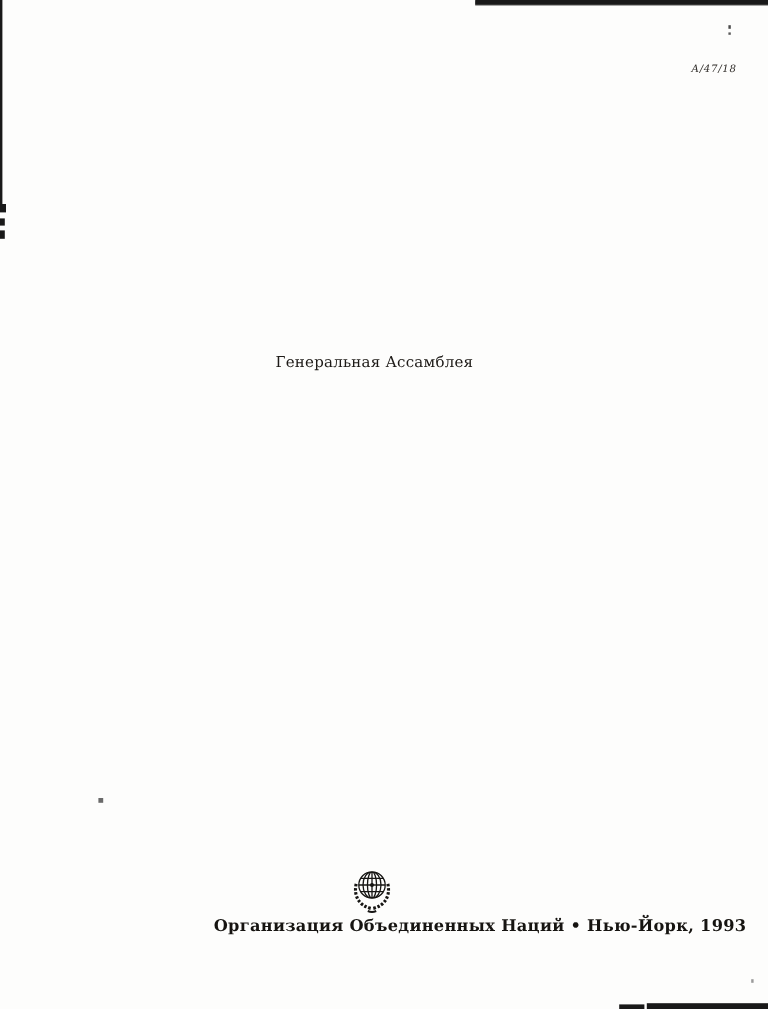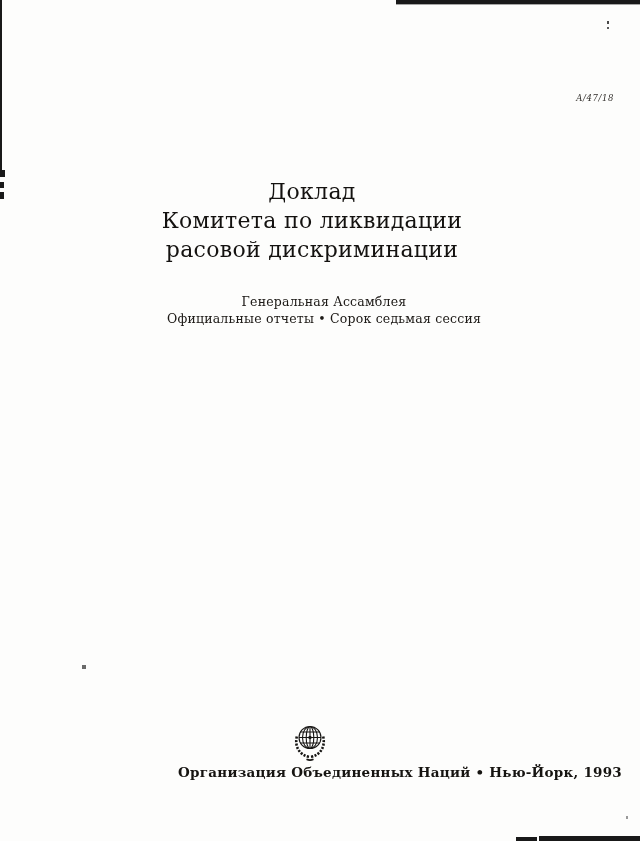--- a/index.html
+++ b/index.html
@@ -34,21 +34,20 @@
   .artifact-speck-2   { left: 626px; top: 816px; width: 2px;  height: 3px; background:#9a9a9a; }
 
   
   .doc-symbol {
     position: absolute;
     top: 53px; right: 26px;
     font-size: 8.5px;
     letter-spacing: 0.6px;
     color: #33302d;
     font-style: italic;
-    margin-top: 40px;
   }
 
   
   .title-block {
     position: absolute;
     left: 0; top: 177px;
     width: 624px;            
     text-align: center;
     font-size: 22px;
     line-height: 29px;
@@ -60,21 +59,20 @@
   
   .subtitle-block {
     position: absolute;
     left: 0; top: 293px;
     width: 624px;
     text-align: center;
     font-size: 12.5px;
     line-height: 17px;
     letter-spacing: 0.2px;
     color: #23201d;
-    margin-left: 12px;
   }
 
   
   .emblem-wrap {
     position: absolute;
     left: 290px; top: 721px;
     width: 40px; height: 42px;
   }
   .imprint {
     position: absolute;
@@ -99,29 +97,23 @@
   <div class="artifact artifact-blob-3"></div>
   <div class="artifact artifact-colon-a"></div>
   <div class="artifact artifact-colon-b"></div>
   <div class="artifact artifact-speck-1"></div>
   <div class="artifact artifact-speck-2"></div>
   <div class="artifact artifact-bottom-1"></div>
   <div class="artifact artifact-bottom-2"></div>
 
   <div class="doc-symbol ink">A/47/18</div>
 
-  <div class="title-block ink">
-    <div>Доклад</div>
-    <div>Комитета по ликвидации</div>
-    <div>расовой дискриминации</div>
-  </div>
 
   <div class="subtitle-block ink">
     <div>Генеральная Ассамблея</div>
-    <div>Официальные отчеты • Сорок седьмая сессия</div>
   </div>
 
   <div class="emblem-wrap ink">
     <svg width="40" height="42" viewBox="0 0 40 42" aria-hidden="true">
       <defs>
         <clipPath id="globe-clip">
             <circle cx="20" cy="16.5" r="11"></circle>
           </clipPath>
       </defs>
       <g stroke="#1c1b19" fill="none" stroke-width="1.1">

